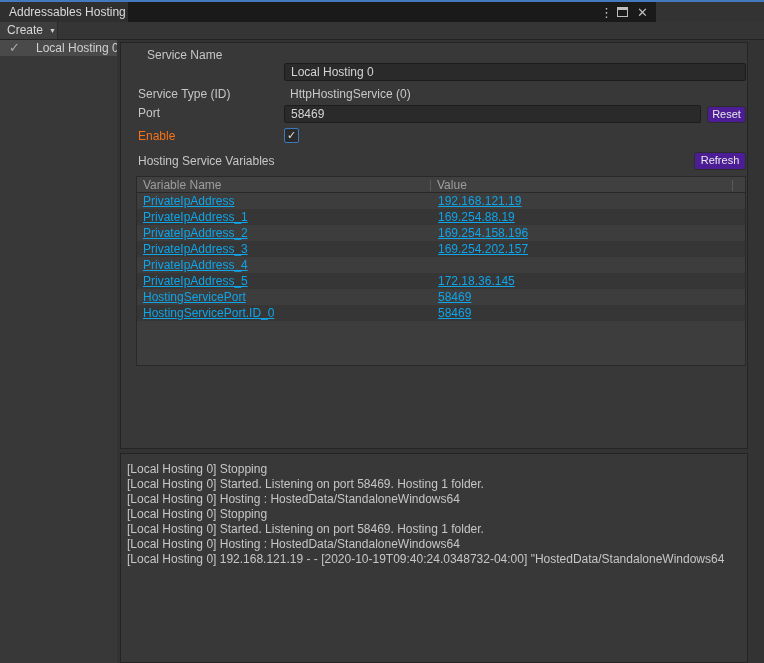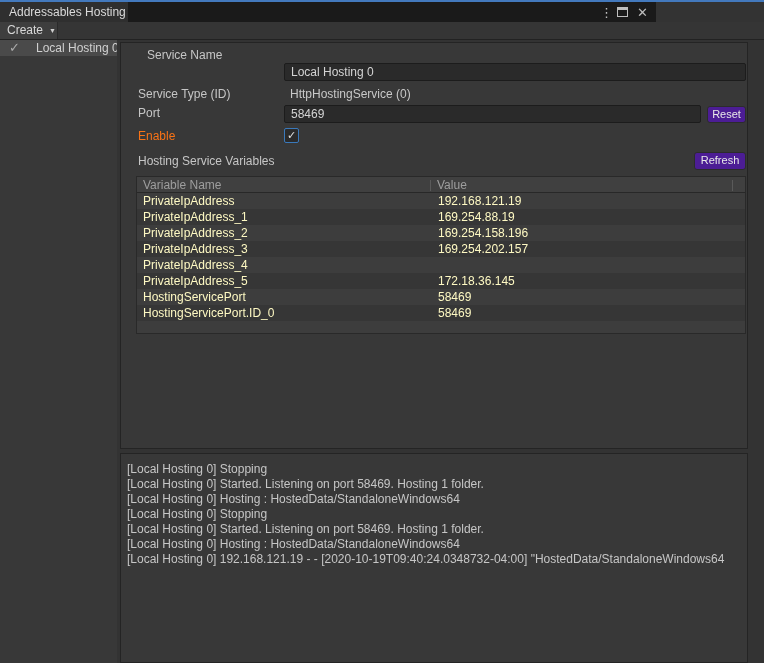--- a/index.html
+++ b/index.html
@@ -62,29 +62,29 @@
   .btn-reset { left:586px; top:63px; width:39px; height:17px; }
   .btn-refresh { left:573px; top:109px; width:52px; height:18px; }
   .enable-label { color:#f97316; }
   .checkbox {
     position:absolute; left:163px; top:85px; width:15px; height:15px;
     background:#2B2B2B; border:1px solid #3A79BB; border-radius:2px;
     color:#E0E0E0; font-size:11px; line-height:13px; text-align:center;
   }
   
   .var-table {
-    position:absolute; left:15px; top:133px; width:610px; height:158px;
+    position:absolute; left:15px; top:133px; width:610px; height:190px;
     background:#3D3D3D; border:1px solid #292929; overflow:hidden;
   }
   .thead { display:flex; height:16px; line-height:16px; background:#404040; color:#9E9E9E; border-bottom:1px solid #282828; }
   .hcell-name { width:293px; padding-left:6px; }
   .hcell-value { flex:1; padding-left:6px; }
   .hstub { width:12px; }
   .hdiv { width:1px; height:11px; margin-top:3px; background:#5A5A5A; }
-  .trow { display:flex; height:16px; line-height:16px; color:#fef9c3; }
+  .trow { display:flex; height:16px; line-height:16px; color:#0ea5e9;text-decoration:underline; }
   .trow:nth-of-type(odd) { background:#3D3D3D; }
   .trow:nth-of-type(even) { background:#363636; }
   .tcell-name { width:294px; padding-left:6px; white-space:nowrap; overflow:hidden; }
   .tcell-value { flex:1; padding-left:7px; white-space:nowrap; overflow:hidden; }
   
   .log-lines { padding:8px 0 0 6px; }
   .log-line { height:15px; line-height:15px; white-space:nowrap; overflow:hidden; color:#C6C6C6; }
 </style>
 </head>
 <body>

